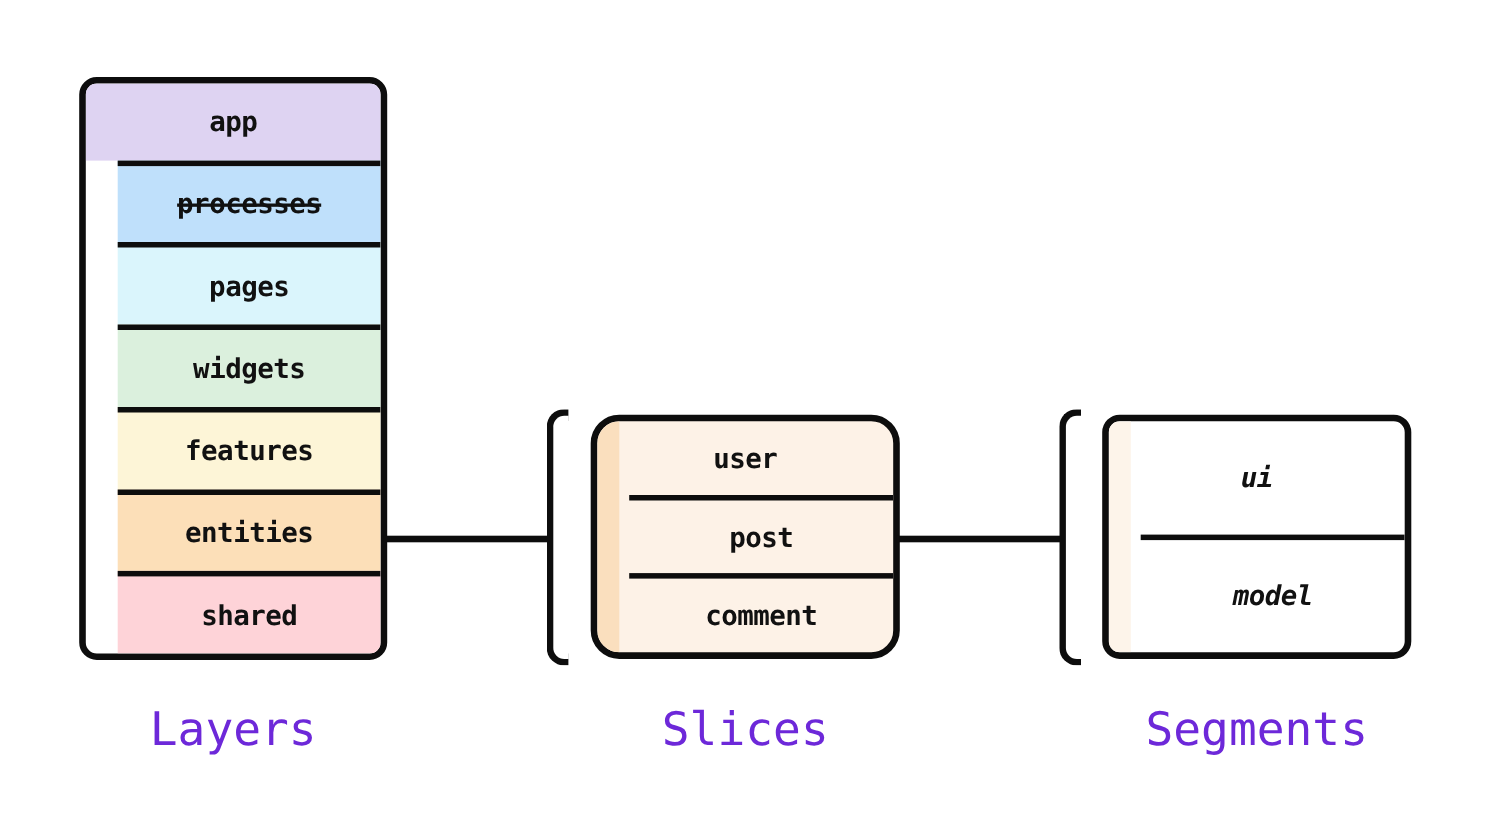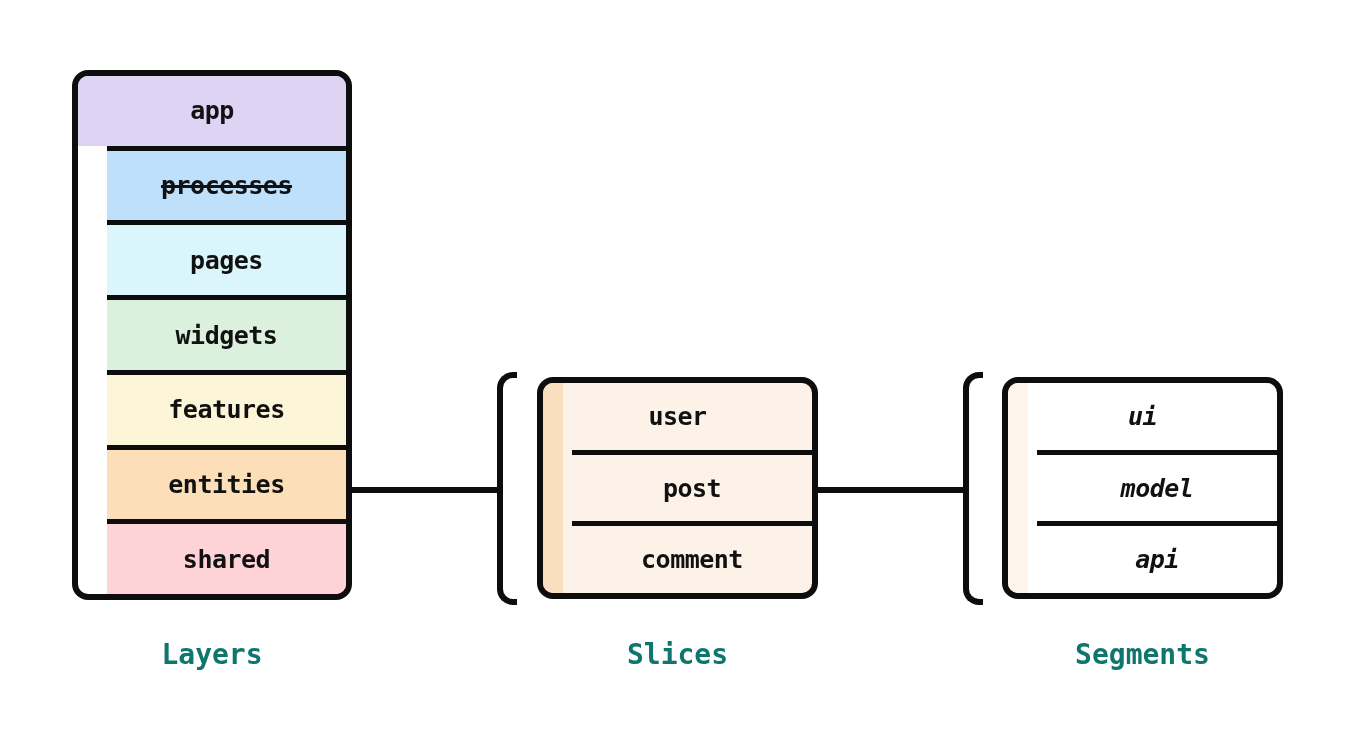--- a/index.html
+++ b/index.html
@@ -72,23 +72,23 @@
     background: #0d0d0d;
   }
   #connector-1 { left: 349px; width: 150px; }
   #connector-2 { left: 815px; width: 150px; }
 
   
   .group-title {
     position: absolute;
     top: 638px;
     text-align: center;
-    font-size: 28px;
-    font-weight: bold;
-    color: #0f766e;
+    font-size: 42px;
+    font-weight: normal;
+    color: #6d28d9;
   }
   #layers-title   { left: 72px;   width: 280px; }
   #slices-title   { left: 537px;  width: 281px; }
   #segments-title { left: 1002px; width: 281px; }
 </style>
 </head>
 <body>
 
 <div class="page">
 
@@ -113,21 +113,21 @@
     </div>
     <div class="row" style="background: rgb(254, 211, 216);">
       <span>shared</span>
     </div>
   </div>
 
   <div class="connector" id="connector-1"></div>
 
   <div class="bracket" id="slices-bracket"></div>
 
-  <div class="stack" id="slices-stack" style="background: rgb(253, 242, 231);">
+  <div class="stack" id="slices-stack" style="background: rgb(253, 242, 231); border-radius: 26px;">
     <div class="stripe" style="background: rgb(250, 223, 190);"></div>
     <div class="row">
       <span>user</span>
     </div>
     <div class="row">
       <span>post</span>
     </div>
     <div class="row">
       <span>comment</span>
     </div>
@@ -138,22 +138,19 @@
   <div class="bracket" id="segments-bracket"></div>
 
   <div class="stack" id="segments-stack" style="background: rgb(255, 255, 255); font-style: italic;">
     <div class="stripe" style="background: rgb(253, 244, 234);"></div>
     <div class="row">
       <span>ui</span>
     </div>
     <div class="row">
       <span>model</span>
     </div>
-    <div class="row">
-      <span>api</span>
-    </div>
   </div>
 
   <div class="group-title" id="layers-title">Layers</div>
   <div class="group-title" id="slices-title">Slices</div>
   <div class="group-title" id="segments-title">Segments</div>
 
 </div>
 
 </body></html>

